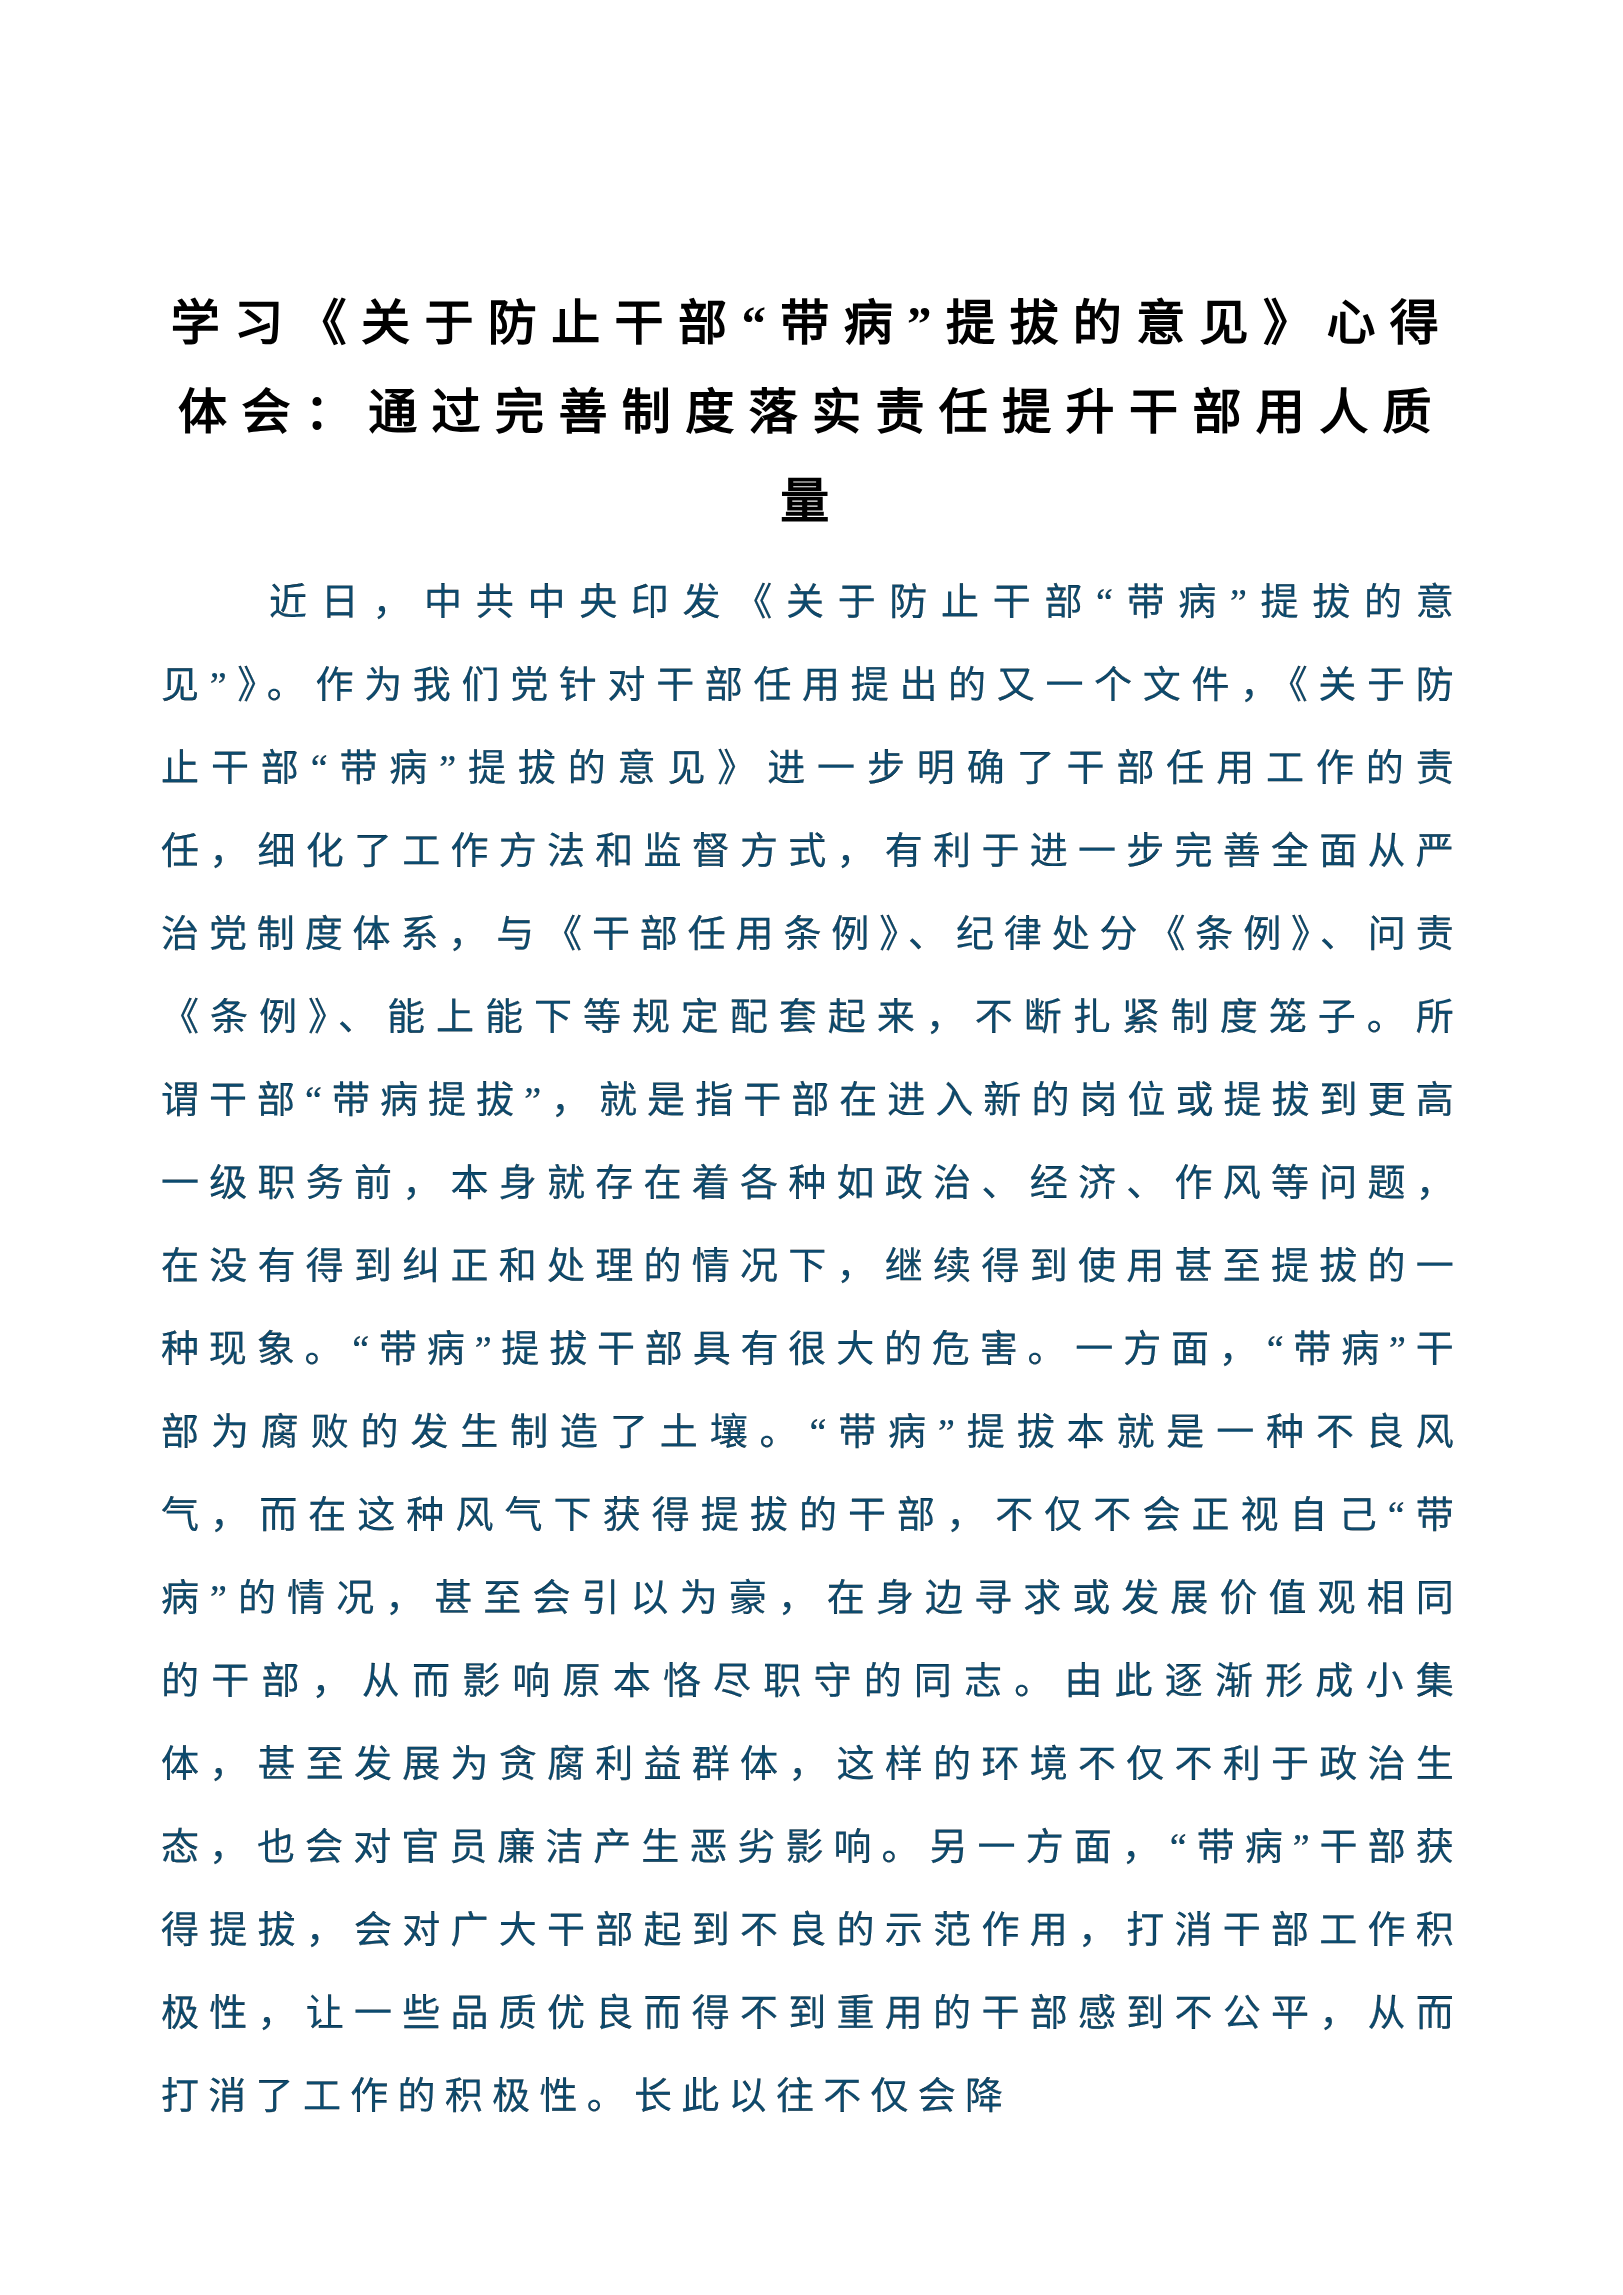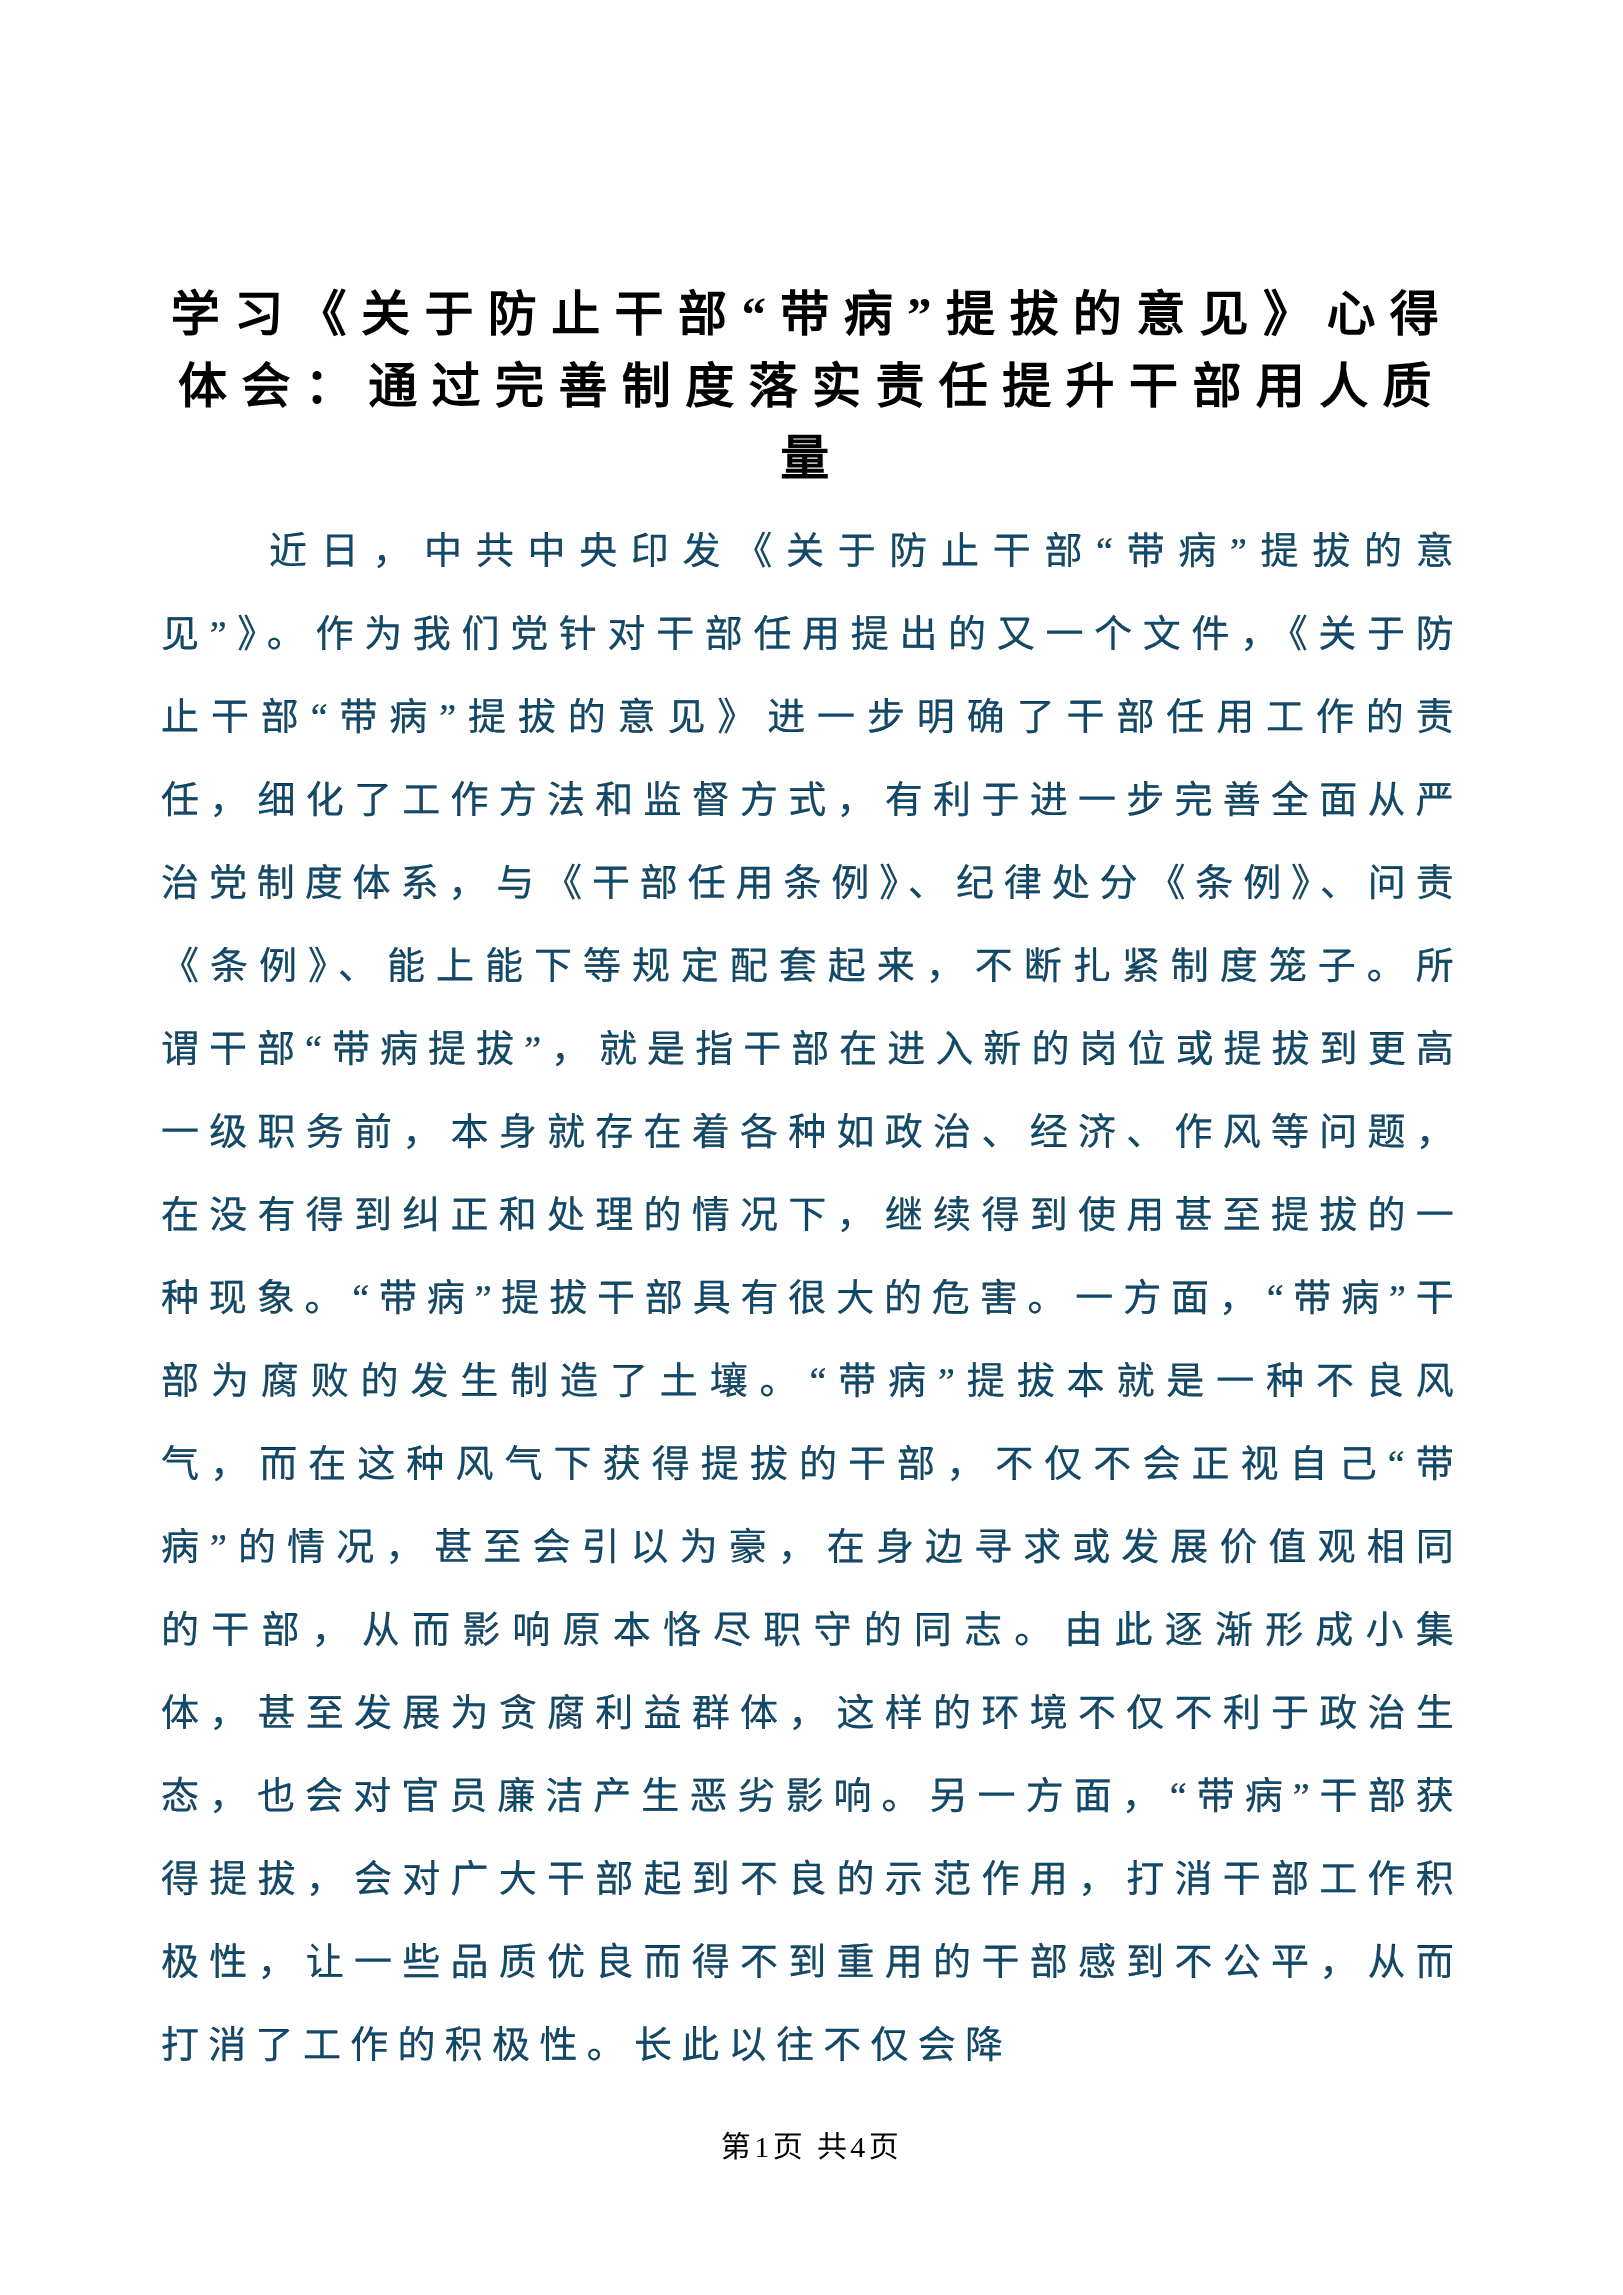--- a/index.html
+++ b/index.html
@@ -21,21 +21,21 @@
     position: absolute;
     top: 0;
     left: 161px;
     width: 1302px;
     padding-top: 279px;
   }
   .doc-title {
     margin: 0;
     font-size: 49px;
     font-weight: bold;
-    line-height: 72px;
+    line-height: 89px;
     letter-spacing: 14.4px;
     text-align: center;
     color: #000000;
   }
   .doc-paragraph {
     margin: 15px 0 0 0;
     font-size: 38px;
     font-weight: normal;
     line-height: 83px;
     letter-spacing: 9.3px;
@@ -59,17 +59,14 @@
   }
 </style>
 </head>
 <body>
 
 <div class="page">
   <div class="content">
     <h1 class="doc-title">学习《关于防止干部“带病”提拔的意见》心得体会：通过完善制度落实责任提升干部用人质量</h1>
     <p class="doc-paragraph">近日，中共中央印发《关于防止干部“带病”提拔的意见”》。作为我们党针对干部任用提出的又一个文件，《关于防止干部“带病”提拔的意见》进一步明确了干部任用工作的责任，细化了工作方法和监督方式，有利于进一步完善全面从严治党制度体系，与《干部任用条例》、纪律处分《条例》、问责《条例》、能上能下等规定配套起来，不断扎紧制度笼子。所谓干部“带病提拔”，就是指干部在进入新的岗位或提拔到更高一级职务前，本身就存在着各种如政治、经济、作风等问题，在没有得到纠正和处理的情况下，继续得到使用甚至提拔的一种现象。“带病”提拔干部具有很大的危害。一方面，“带病”干部为腐败的发生制造了土壤。“带病”提拔本就是一种不良风气，而在这种风气下获得提拔的干部，不仅不会正视自己“带病”的情况，甚至会引以为豪，在身边寻求或发展价值观相同的干部，从而影响原本恪尽职守的同志。由此逐渐形成小集体，甚至发展为贪腐利益群体，这样的环境不仅不利于政治生态，也会对官员廉洁产生恶劣影响。另一方面，“带病”干部获得提拔，会对广大干部起到不良的示范作用，打消干部工作积极性，让一些品质优良而得不到重用的干部感到不公平，从而打消了工作的积极性。长此以往不仅会降</p>
   </div>
-  <div class="page-footer">
-    <span class="page-number">第1页 共4页</span>
-  </div>
 </div>
 
 
 </body></html>

